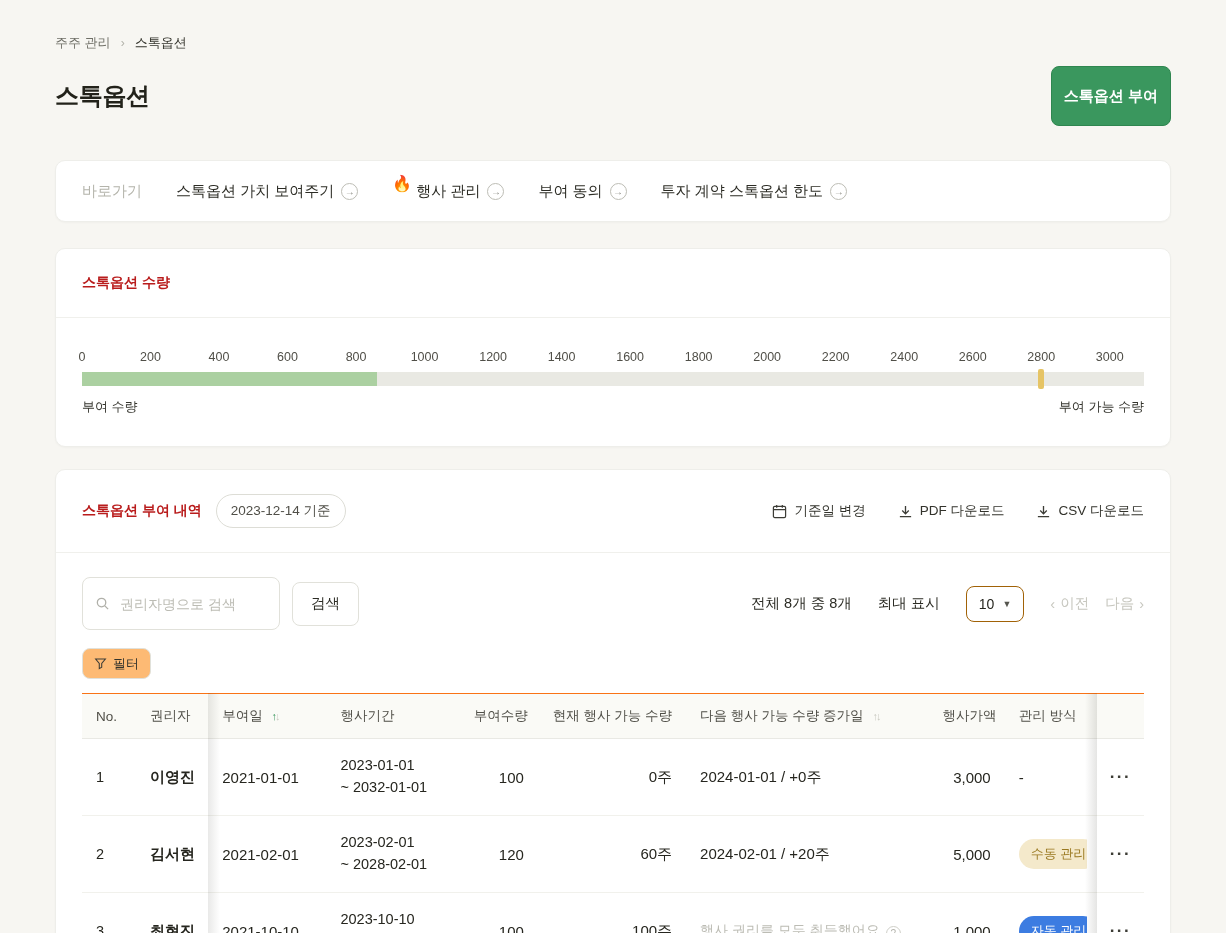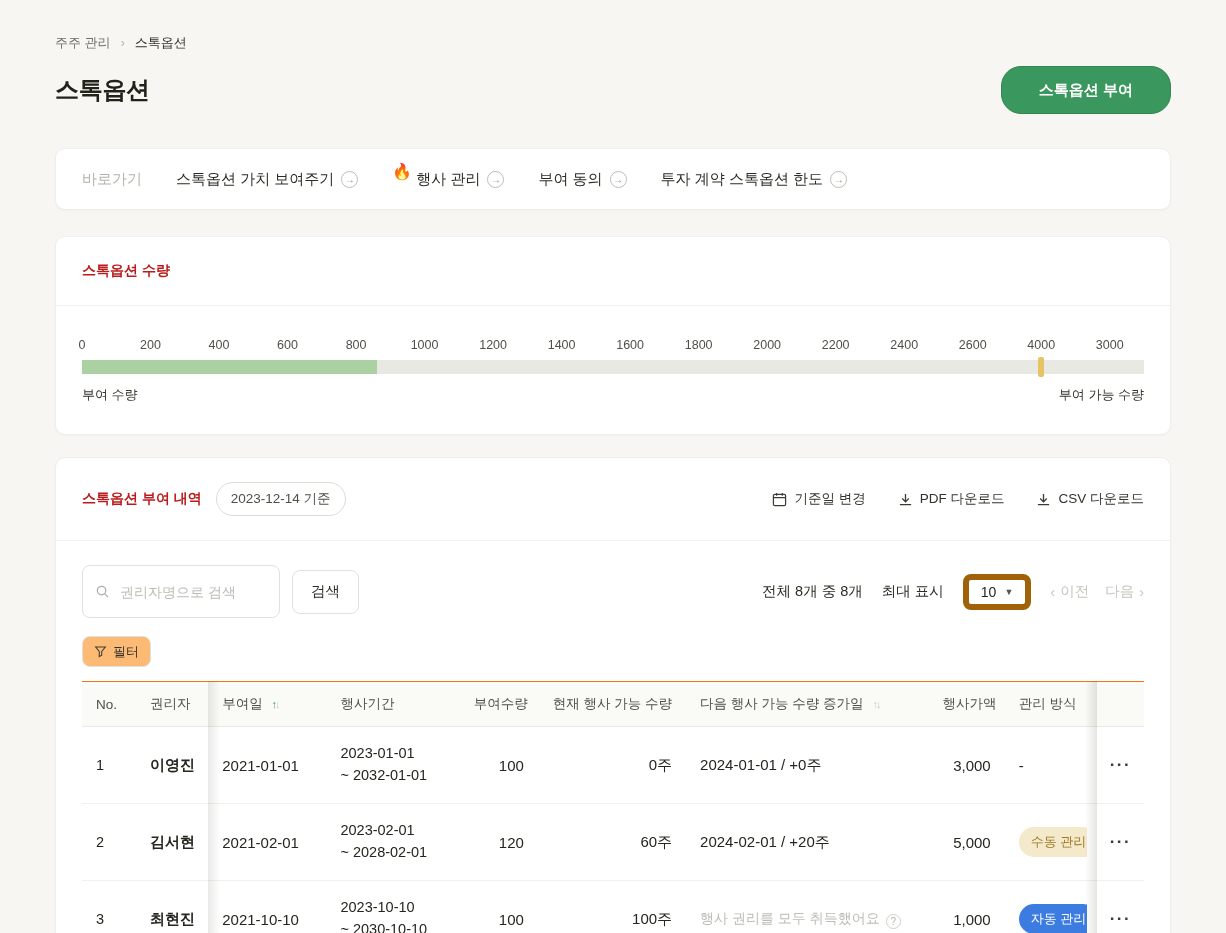--- a/index.html
+++ b/index.html
@@ -16,22 +16,22 @@
   .breadcrumb { display:flex; align-items:center; gap:10px; font-size:13px; }
   .bc-parent { color:#6f6f67; text-decoration:none; cursor:pointer; }
   .bc-sep { color:#b3b3ab; font-size:12px; }
   .bc-current { color:#33332c; font-weight:500; }
 
   
   .title-row { display:flex; justify-content:space-between; align-items:center; margin-top:14px; }
   h1 { font-size:24px; font-weight:700; margin:0; color:#22221a; letter-spacing:-0.3px; }
   .btn-primary {
     background:#3a975e; border:1px solid #2f8650; color:#fff;
-    font-size:15px; font-weight:600; height:48px; padding:0 37px;
-    border-radius:20px; cursor:pointer; font-family:inherit;
+    font-size:15px; font-weight:600; height:60px; padding:0 12px;
+    border-radius:8px; cursor:pointer; font-family:inherit;
   }
 
   .card { background:#fff; border:1px solid #eeeeea; border-radius:10px; box-shadow:0 1px 2px rgba(30,30,20,0.03); }
 
   
   .quicklinks { margin-top:34px; display:flex; align-items:center; gap:34px; height:62px; padding:0 26px; }
   .ql-label { color:#b4b4ab; font-size:15px; }
   .ql-item { display:inline-flex; align-items:center; gap:7px; font-size:15px; font-weight:500; color:#2c2c25; text-decoration:none; cursor:pointer; }
   .arrow-circle { width:17px; height:17px; border:1px solid #bdbdb5; border-radius:50%; display:inline-flex; align-items:center; justify-content:center; font-size:10px; color:#8d8d85; flex:none; }
   .fire { font-size:16px; position:relative; top:-8px; margin-right:-3px; }
@@ -55,23 +55,23 @@
   .pill { border:1px solid #ddddd6; border-radius:999px; padding:7px 14px; font-size:13.5px; color:#504f48; font-weight:500; background:#fff; }
   .head-actions { display:flex; align-items:center; gap:32px; }
   .head-action { display:inline-flex; align-items:center; gap:7px; font-size:13.5px; color:#33332c; font-weight:500; text-decoration:none; cursor:pointer; }
 
   .grant-body { padding:24px 26px 0; }
   .controls { display:flex; align-items:center; }
   .search-box { display:flex; align-items:center; width:198px; height:53px; border:1px solid #e1e1da; border-radius:8px; padding:0 12px; gap:8px; background:#fff; }
   .search-box input { border:0; outline:0; flex:1; min-width:0; font-size:14px; font-family:inherit; color:#26261f; background:transparent; }
   .search-box input::placeholder { color:#bcbcb4; }
   .btn-search { margin-left:12px; height:44px; padding:0 18px; border:1px solid #e1e1da; background:#fff; border-radius:8px; font-size:14.5px; font-weight:500; color:#2c2c25; cursor:pointer; font-family:inherit; }
-  .controls-right { margin-left:auto; display:flex; align-items:center; gap:19px; }
+  .controls-right { margin-left:auto; display:flex; align-items:center; gap:26px; }
   .summary-text { font-size:14.5px; color:#2c2c25; }
-  .page-size { display:inline-flex; align-items:center; gap:8px; border:6px solid #a16207; border-radius:8px; height:36px; padding:0 12px; font-size:14px; font-weight:500; background:#fff; cursor:pointer; font-family:inherit; color:#26261f; }
+  .page-size { display:inline-flex; align-items:center; gap:8px; border:1px solid #a16207; border-radius:8px; height:36px; padding:0 12px; font-size:14px; font-weight:500; background:#fff; cursor:pointer; font-family:inherit; color:#26261f; }
   .caret { font-size:9px; color:#55554e; }
   .pager { display:flex; gap:16px; color:#c7c7bf; font-size:14.5px; }
   .pager a { color:inherit; display:inline-flex; align-items:center; gap:5px; text-decoration:none; cursor:pointer; }
 
   .filter-row { margin-top:18px; }
   .btn-filter { display:inline-flex; align-items:center; gap:6px; height:31px; padding:0 11px; border:1px solid #e1e1da; border-radius:8px; background:#fdba74; font-size:13px; color:#33332c; cursor:pointer; font-family:inherit; }
 
   
   .table-wrap { margin-top:14px; position:relative; }
   table { width:100%; border-collapse:collapse; table-layout:fixed; }
@@ -149,21 +149,21 @@
           <span class="tick" style="left: 25.8065%;">800</span>
           <span class="tick" style="left: 32.2581%;">1000</span>
           <span class="tick" style="left: 38.7097%;">1200</span>
           <span class="tick" style="left: 45.1613%;">1400</span>
           <span class="tick" style="left: 51.6129%;">1600</span>
           <span class="tick" style="left: 58.0645%;">1800</span>
           <span class="tick" style="left: 64.5161%;">2000</span>
           <span class="tick" style="left: 70.9677%;">2200</span>
           <span class="tick" style="left: 77.4194%;">2400</span>
           <span class="tick" style="left: 83.871%;">2600</span>
-          <span class="tick" style="left: 90.3226%;">4000</span>
+          <span class="tick" style="left: 90.3226%;">2800</span>
           <span class="tick" style="left: 96.7742%;">3000</span>
         </div>
       <div class="bar-track" style="background: rgb(233, 233, 227);">
         <div class="bar-granted" style="background: rgb(171, 208, 161); width: 27.7419%;"></div>
         <div class="bar-marker" style="background: rgb(230, 196, 101); left: 90.3226%;"></div>
       </div>
       <div class="bar-labels">
         <span>부여 수량</span>
         <span>부여 가능 수량</span>
       </div>

